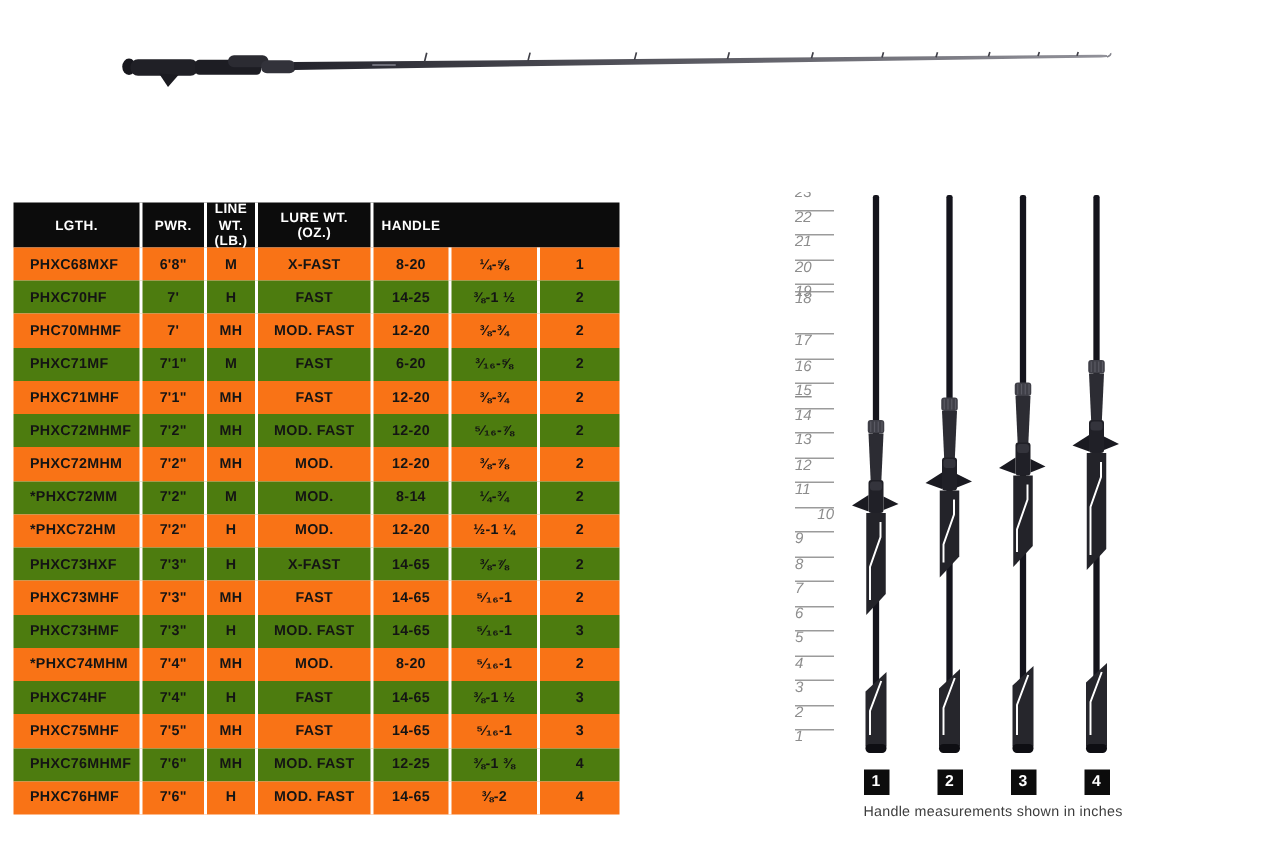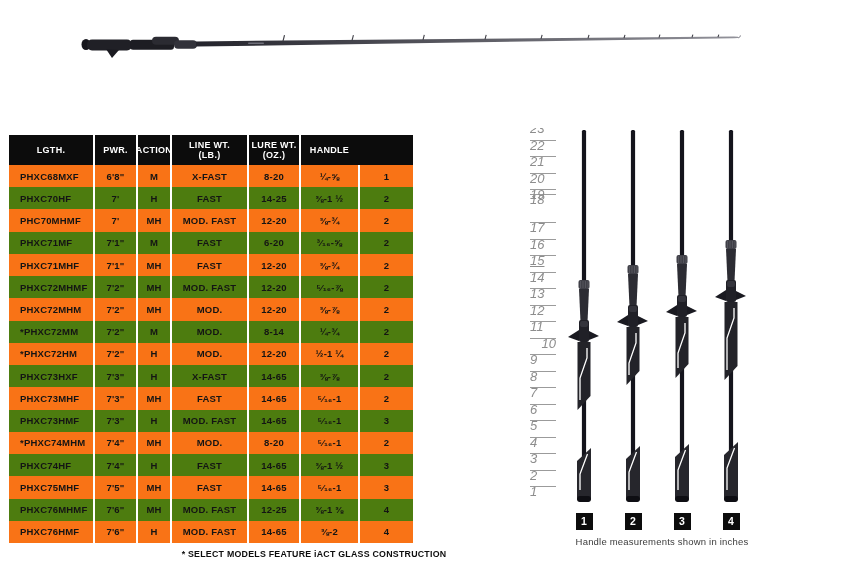--- a/index.html
+++ b/index.html
@@ -40,21 +40,21 @@
   }
 
   
   .handle-panel {
     position:absolute; left:520px; top:128px; width:285px; height:438px;
     overflow:hidden;
   }
   .ruler-mark {
     position:absolute; left:10px; width:26px;
     border-top:1.2px solid #9b9b9b;
-    font-style:italic; font-size:13px; line-height:10px; color:#8d8d8d;
+    font-style:italic; font-size:10px; line-height:10px; color:#8d8d8d;
   }
   .rod-svg { position:absolute; top:0; }
   .handle-badge {
     position:absolute; width:17px; height:17px; background:#0c0c0c; color:#fff;
     font-size:10.5px; font-weight:bold; text-align:center; line-height:17px;
     top:385px;
   }
   .handle-caption {
     position:absolute; left:4px; top:408px; width:276px; text-align:center;
     font-size:9.5px; color:#3c3c3c; letter-spacing:.2px;
@@ -96,21 +96,20 @@
         <path d="M581 11.7 l0.9 -3"></path>
       <path d="M614 11.4 l0.9 -2.8"></path>
         <path d="M640 11.2 l0.8 -2.6"></path>
     </g>
   </svg>
 
   <div class="spec-table">
     <div class="thead" id="thead">
         <div class="hcell">LGTH.</div>
         <div class="hcell">PWR.</div>
-        <div class="hcell">ACTION</div>
         <div class="hcell">LINE WT.
 (LB.)</div>
         <div class="hcell">LURE WT.
 (OZ.)</div>
         <div class="hcell">HANDLE</div>
       </div>
     <div id="tbody">
         <div class="trow">
           <div class="cell">PHXC68MXF</div>
           <div class="cell">6'8"</div>
@@ -260,21 +259,20 @@
           <div class="cell">7'6"</div>
           <div class="cell">H</div>
           <div class="cell">MOD. FAST</div>
           <div class="cell">14-65</div>
           <div class="cell">⅜-2</div>
           <div class="cell">4</div>
         </div>
       </div>
   </div>
 
-  <div class="footnote">* SELECT MODELS FEATURE iACT GLASS CONSTRUCTION</div>
 
   <div class="handle-panel" id="handlePanel">
     <div id="ruler">
         <div class="ruler-mark" style="top: 358px;">1</div>
         <div class="ruler-mark" style="top: 341.5px;">2</div>
         <div class="ruler-mark" style="top: 325px;">3</div>
         <div class="ruler-mark" style="top: 308.5px;">4</div>
         <div class="ruler-mark" style="top: 292px;">5</div>
         <div class="ruler-mark" style="top: 275.5px;">6</div>
         <div class="ruler-mark" style="top: 259px;">7</div>

